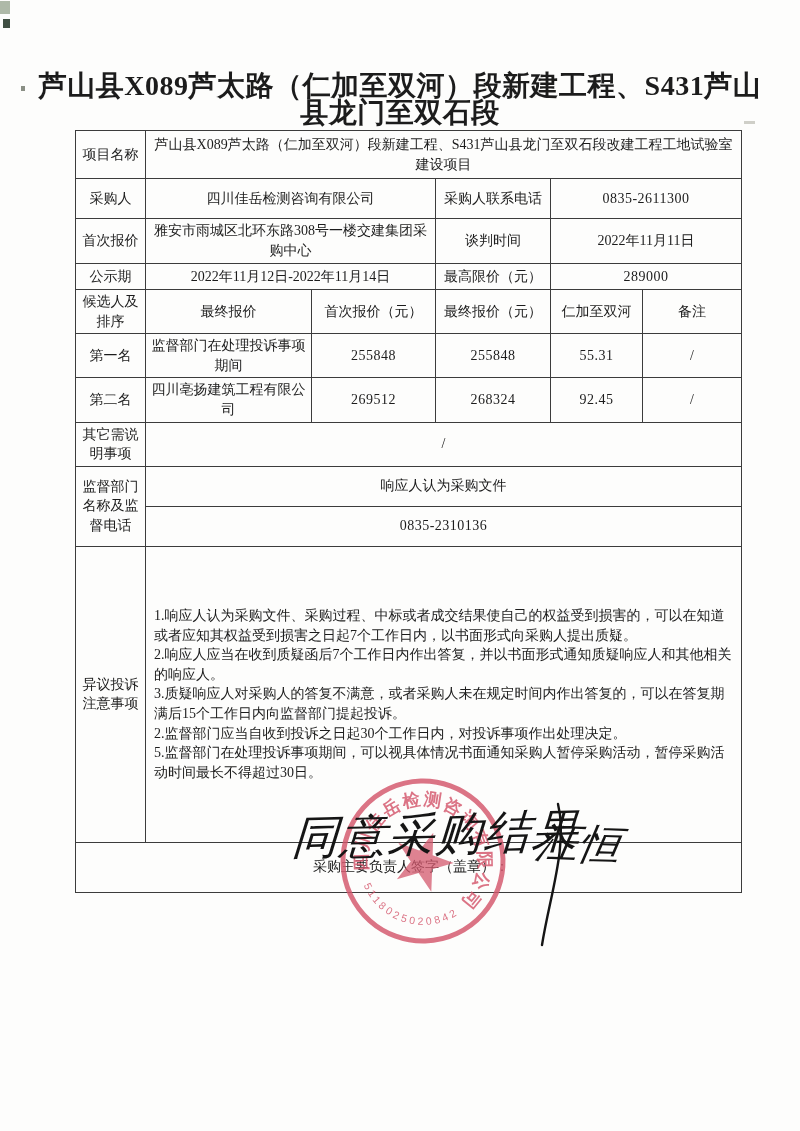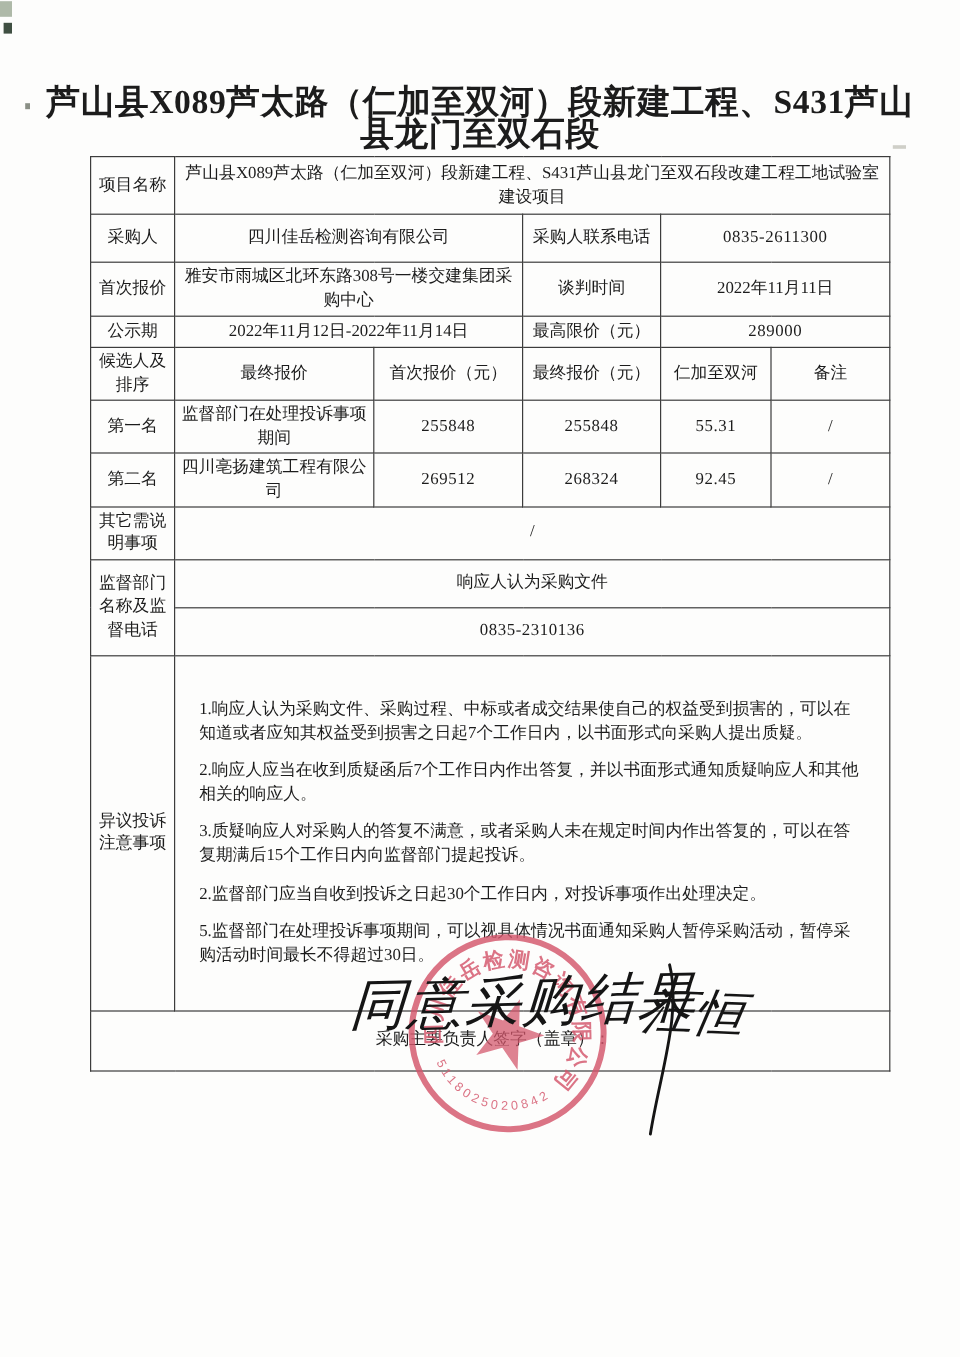--- a/index.html
+++ b/index.html
@@ -17,21 +17,21 @@
     position:absolute; left:75px; top:130px; width:666px;
     border-collapse:collapse; table-layout:fixed;
   }
   table.main td {
     border:1.6px solid #3c3c3c; font-size:14px; text-align:center;
     vertical-align:middle; padding:2px 5px; line-height:1.4;
     word-break:break-all; overflow:hidden;
   }
   .label-cell { font-size:14px;margin-left:16px; }
   .obj-cell { text-align:left !important; padding:8px 8px !important; font-size:14.2px; line-height:1.62; }
-  .obj-cell .obj-item { margin:12px; }
+  .obj-cell .obj-item { margin:0; }
   .sig-cell { text-align:right; padding-left:10px !important; font-size:14.5px; }
   .num { letter-spacing:0.5px; }
 
   
   .stamp-wrap { position:absolute; left:320px; top:758px; width:206px; height:206px; z-index:3; opacity:0.82; }
   .handwriting {
     position:absolute; z-index:4; color:#151515;
     font-family:"Liberation Serif", serif; font-style:italic; white-space:nowrap;
   }
   .hw-main { left:292px; top:804px; font-size:46px; transform:rotate(-1.5deg) skewX(-5deg); letter-spacing:2px; }

